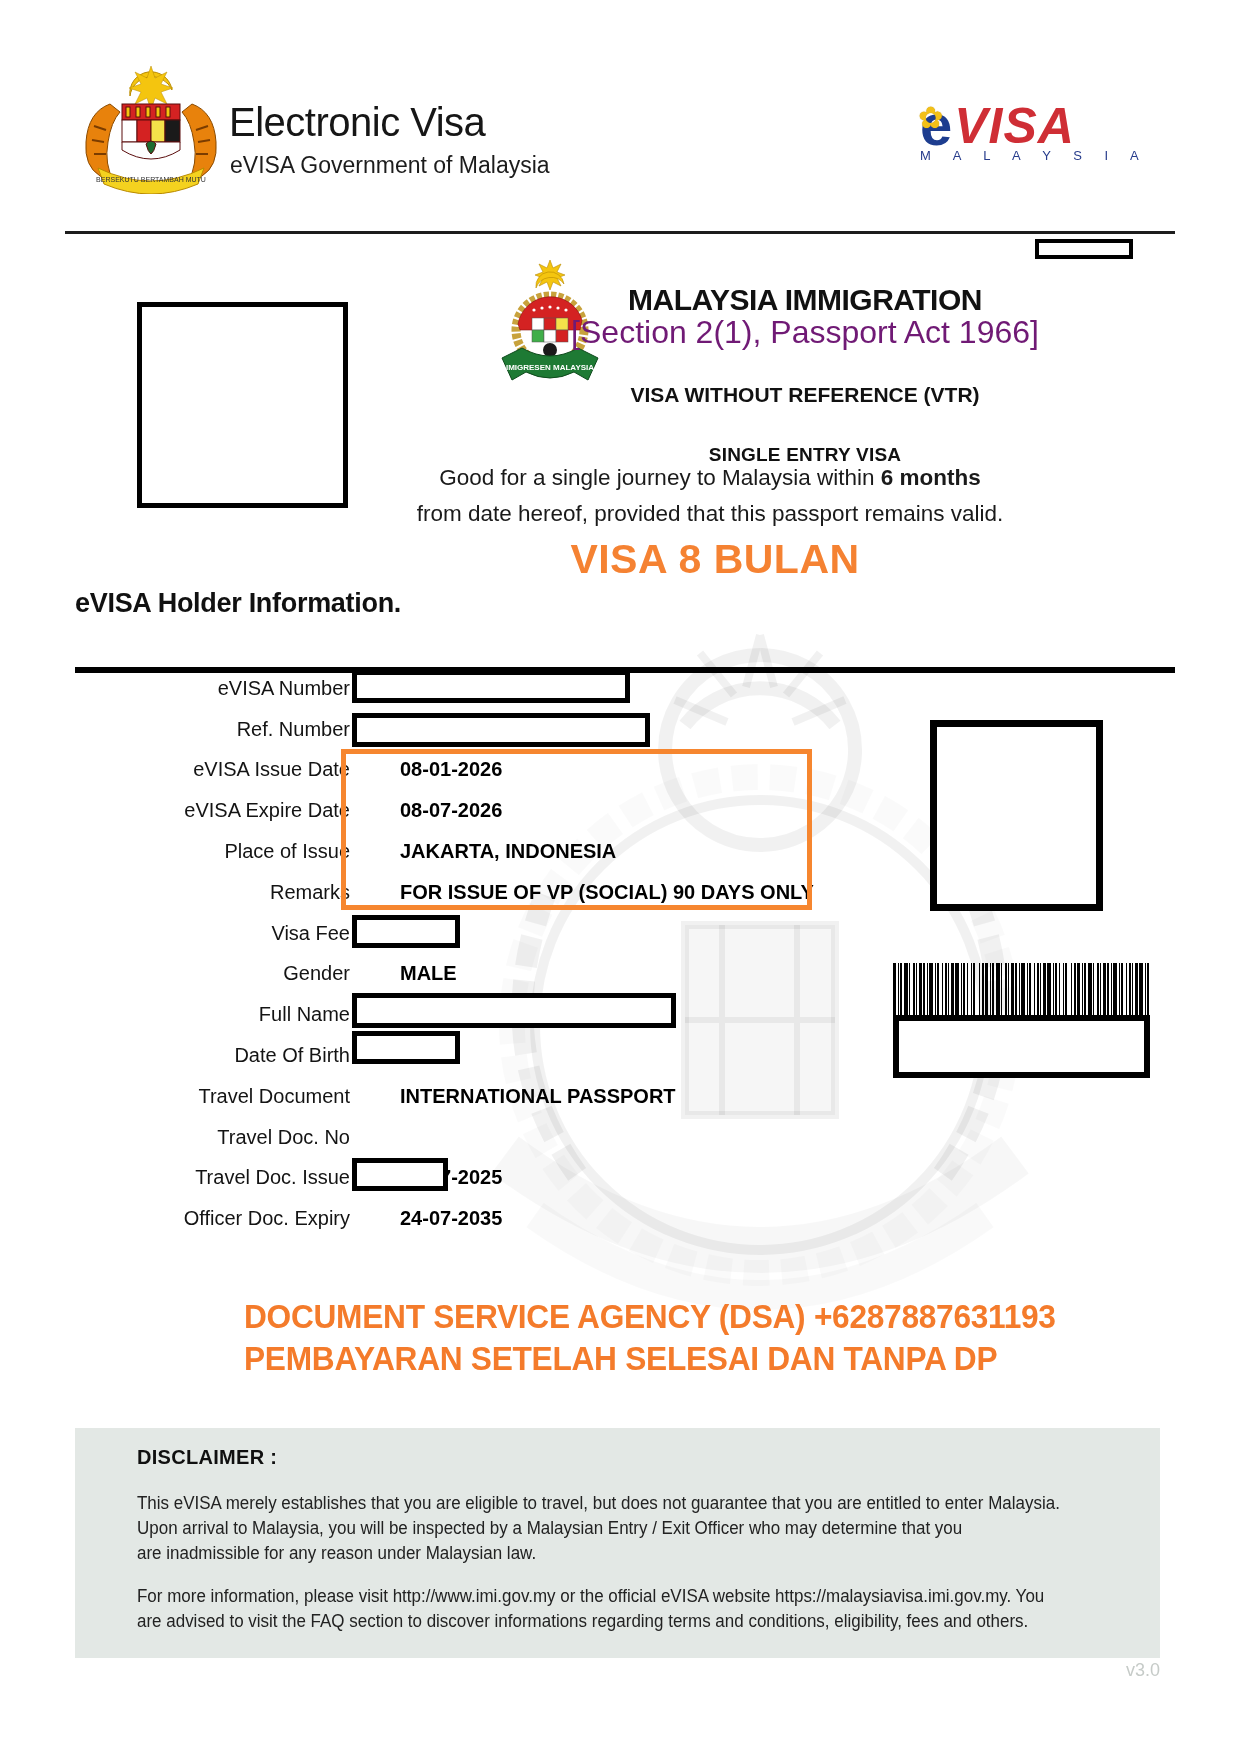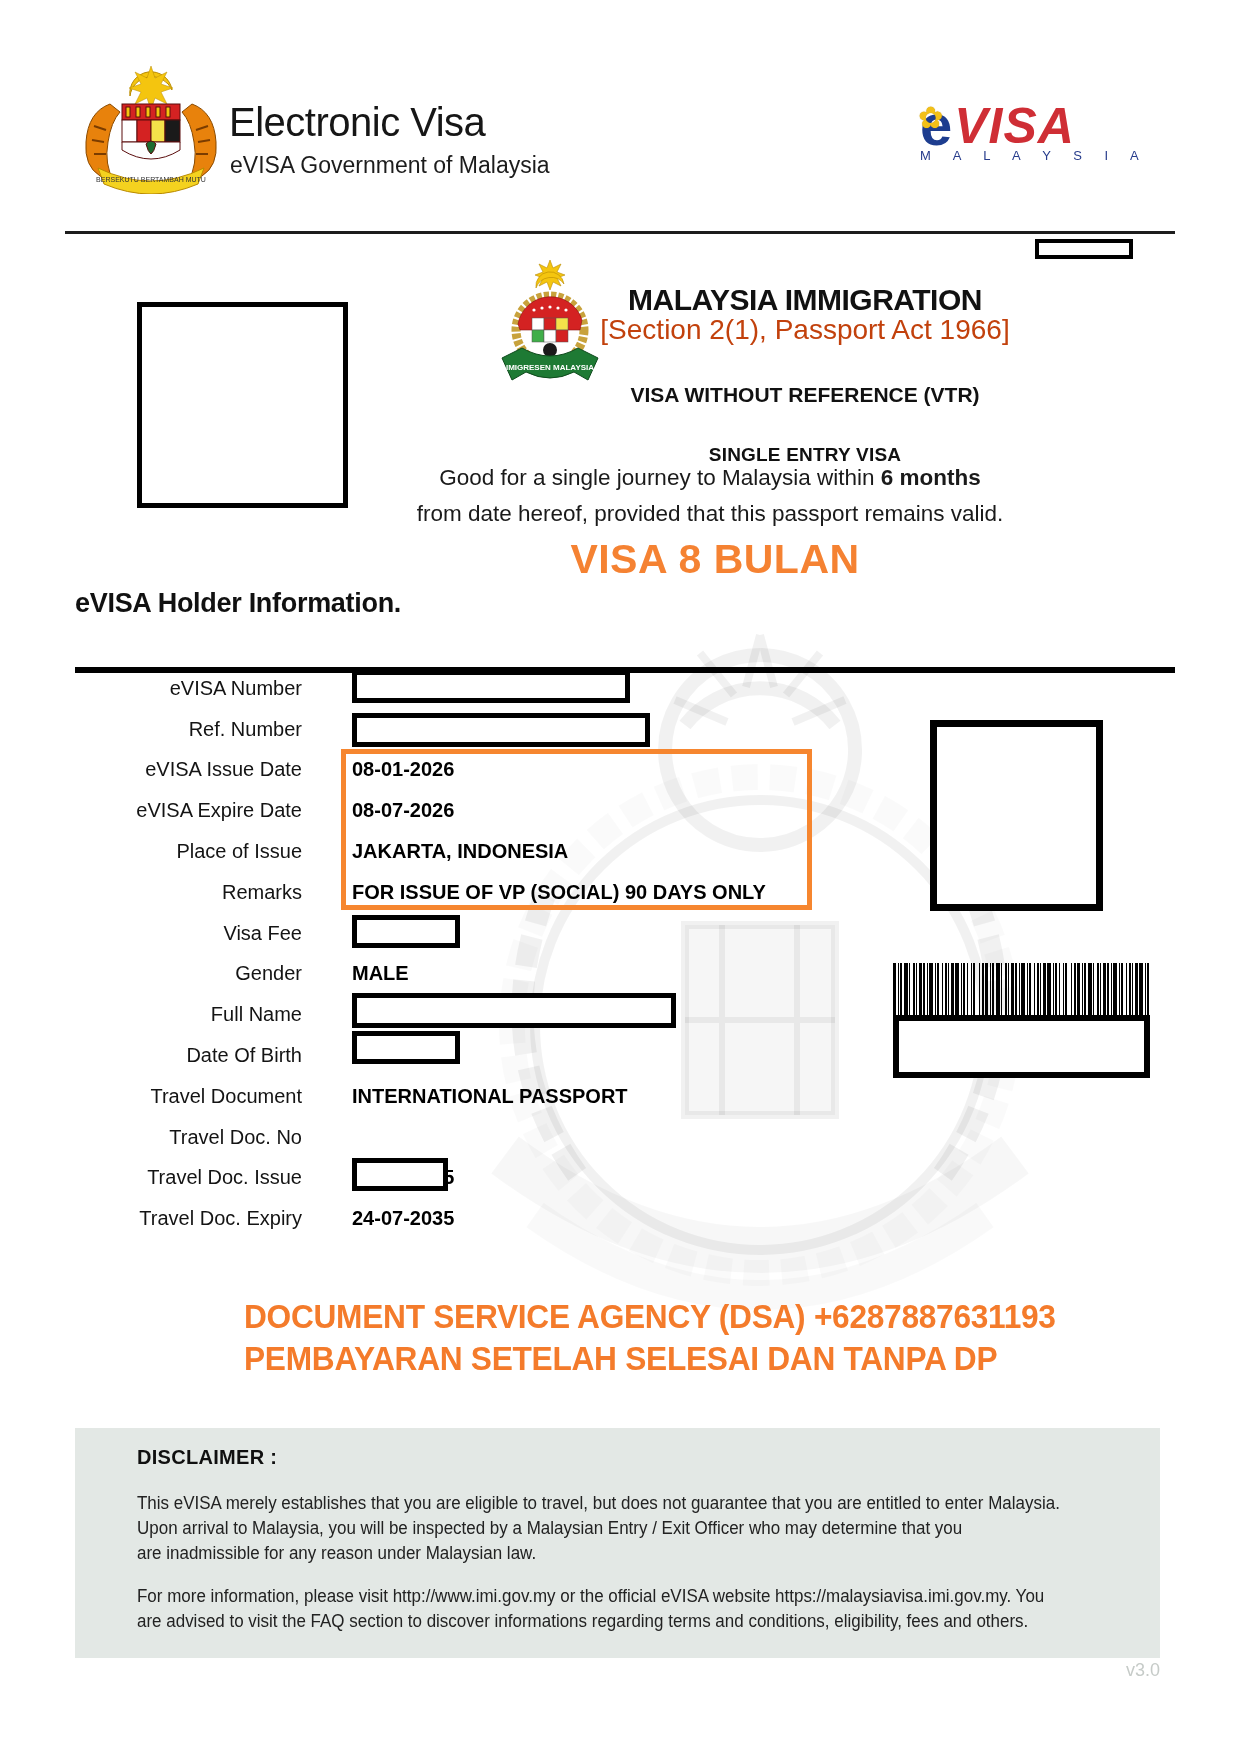--- a/index.html
+++ b/index.html
@@ -19,32 +19,32 @@
   .evisa-visa{font-size:50px;font-weight:bold;font-style:italic;color:#cf2e35;line-height:44px;letter-spacing:1px;margin-left:2px;}
   .evisa-country{font-size:13px;color:#273c8c;letter-spacing:9.5px;text-align:center;white-space:nowrap;}
   .rule-top{left:65px;top:231px;width:1110px;height:3px;background:#1d1d1d;}
   .redact{background:#fff;border:4px solid #000;box-sizing:border-box;}
   .redact-topright{left:1035px;top:239px;width:98px;height:20px;}
 
   
   .photo-box{left:137px;top:302px;width:211px;height:206px;border:5px solid #000;box-sizing:border-box;background:#fff;}
   .imm-crest{left:494px;top:258px;width:112px;height:150px;}
   .imm-title{left:500px;top:283px;width:610px;text-align:center;font-size:30px;font-weight:bold;letter-spacing:-.5px;}
-  .imm-section{left:500px;top:314px;width:610px;text-align:center;font-size:28px;color:#c2410c;}
+  .imm-section{left:500px;top:314px;width:610px;text-align:center;font-size:32px;color:#701a75;}
   .imm-vtr{left:500px;top:383px;width:610px;text-align:center;font-size:21px;font-weight:bold;}
   .imm-sev{left:500px;top:412px;width:610px;text-align:center;font-size:19px;font-weight:bold;letter-spacing:.2px;margin-top:32px;}
   .imm-valid{left:200px;top:460px;width:1020px;text-align:center;font-size:22.5px;line-height:36px;color:#1a1a1a;}
   .visa-duration{left:200px;top:536px;width:1030px;text-align:center;font-size:41px;font-weight:bold;color:#F58232;letter-spacing:.5px;}
 
   
   .holder-heading{left:75px;top:588px;font-size:27px;font-weight:bold;letter-spacing:-.3px;}
   .rule-thick{left:75px;top:667px;width:1100px;height:6px;background:#000;}
   .fields{left:0;top:668px;width:830px;}
   .fr{position:relative;height:40.8px;display:flex;align-items:center;}
-  .fl{width:302px;text-align:right;font-size:20px;color:#141414;flex:0 0 302px;}
+  .fl{width:302px;text-align:right;font-size:20px;color:#141414;flex:0 0 302px;padding-left:48px;}
   .fv{margin-left:50px;font-size:20px;font-weight:bold;color:#000;white-space:nowrap;}
   .orange-frame{left:341px;top:749px;width:471px;height:161px;border:5px solid #F6862F;box-sizing:border-box;}
   .sq-box{left:930px;top:720px;width:173px;height:191px;border:7px solid #000;box-sizing:border-box;background:#fff;}
   .rd1{left:352px;top:670px;width:278px;height:33px;border-width:5px;}
   .rd2{left:352px;top:713px;width:298px;height:34px;border-width:5px;}
   .rd3{left:352px;top:915px;width:108px;height:33px;border-width:5px;}
   .rd4{left:352px;top:993px;width:324px;height:35px;border-width:5px;}
   .rd5{left:352px;top:1031px;width:108px;height:33px;border-width:5px;}
   .rd6{left:352px;top:1158px;width:96px;height:33px;border-width:5px;}
   .barcode{left:893px;top:963px;width:257px;height:52px;}
@@ -221,21 +221,21 @@
       </div>
     <div class="fr">
         <span class="fl">Travel Doc. No</span>
         <span class="fv"></span>
       </div>
     <div class="fr">
         <span class="fl">Travel Doc. Issue</span>
         <span class="fv">24-07-2025</span>
       </div>
     <div class="fr">
-        <span class="fl">Travel Doc. Expiry</span>
+        <span class="fl">Officer Doc. Expiry</span>
         <span class="fv">24-07-2035</span>
       </div>
   </div>
 
   <div class="abs orange-frame"></div>
   <div class="abs sq-box"></div>
 
   <div class="abs redact rd1"></div>
   <div class="abs redact rd2"></div>
   <div class="abs redact rd3"></div>

